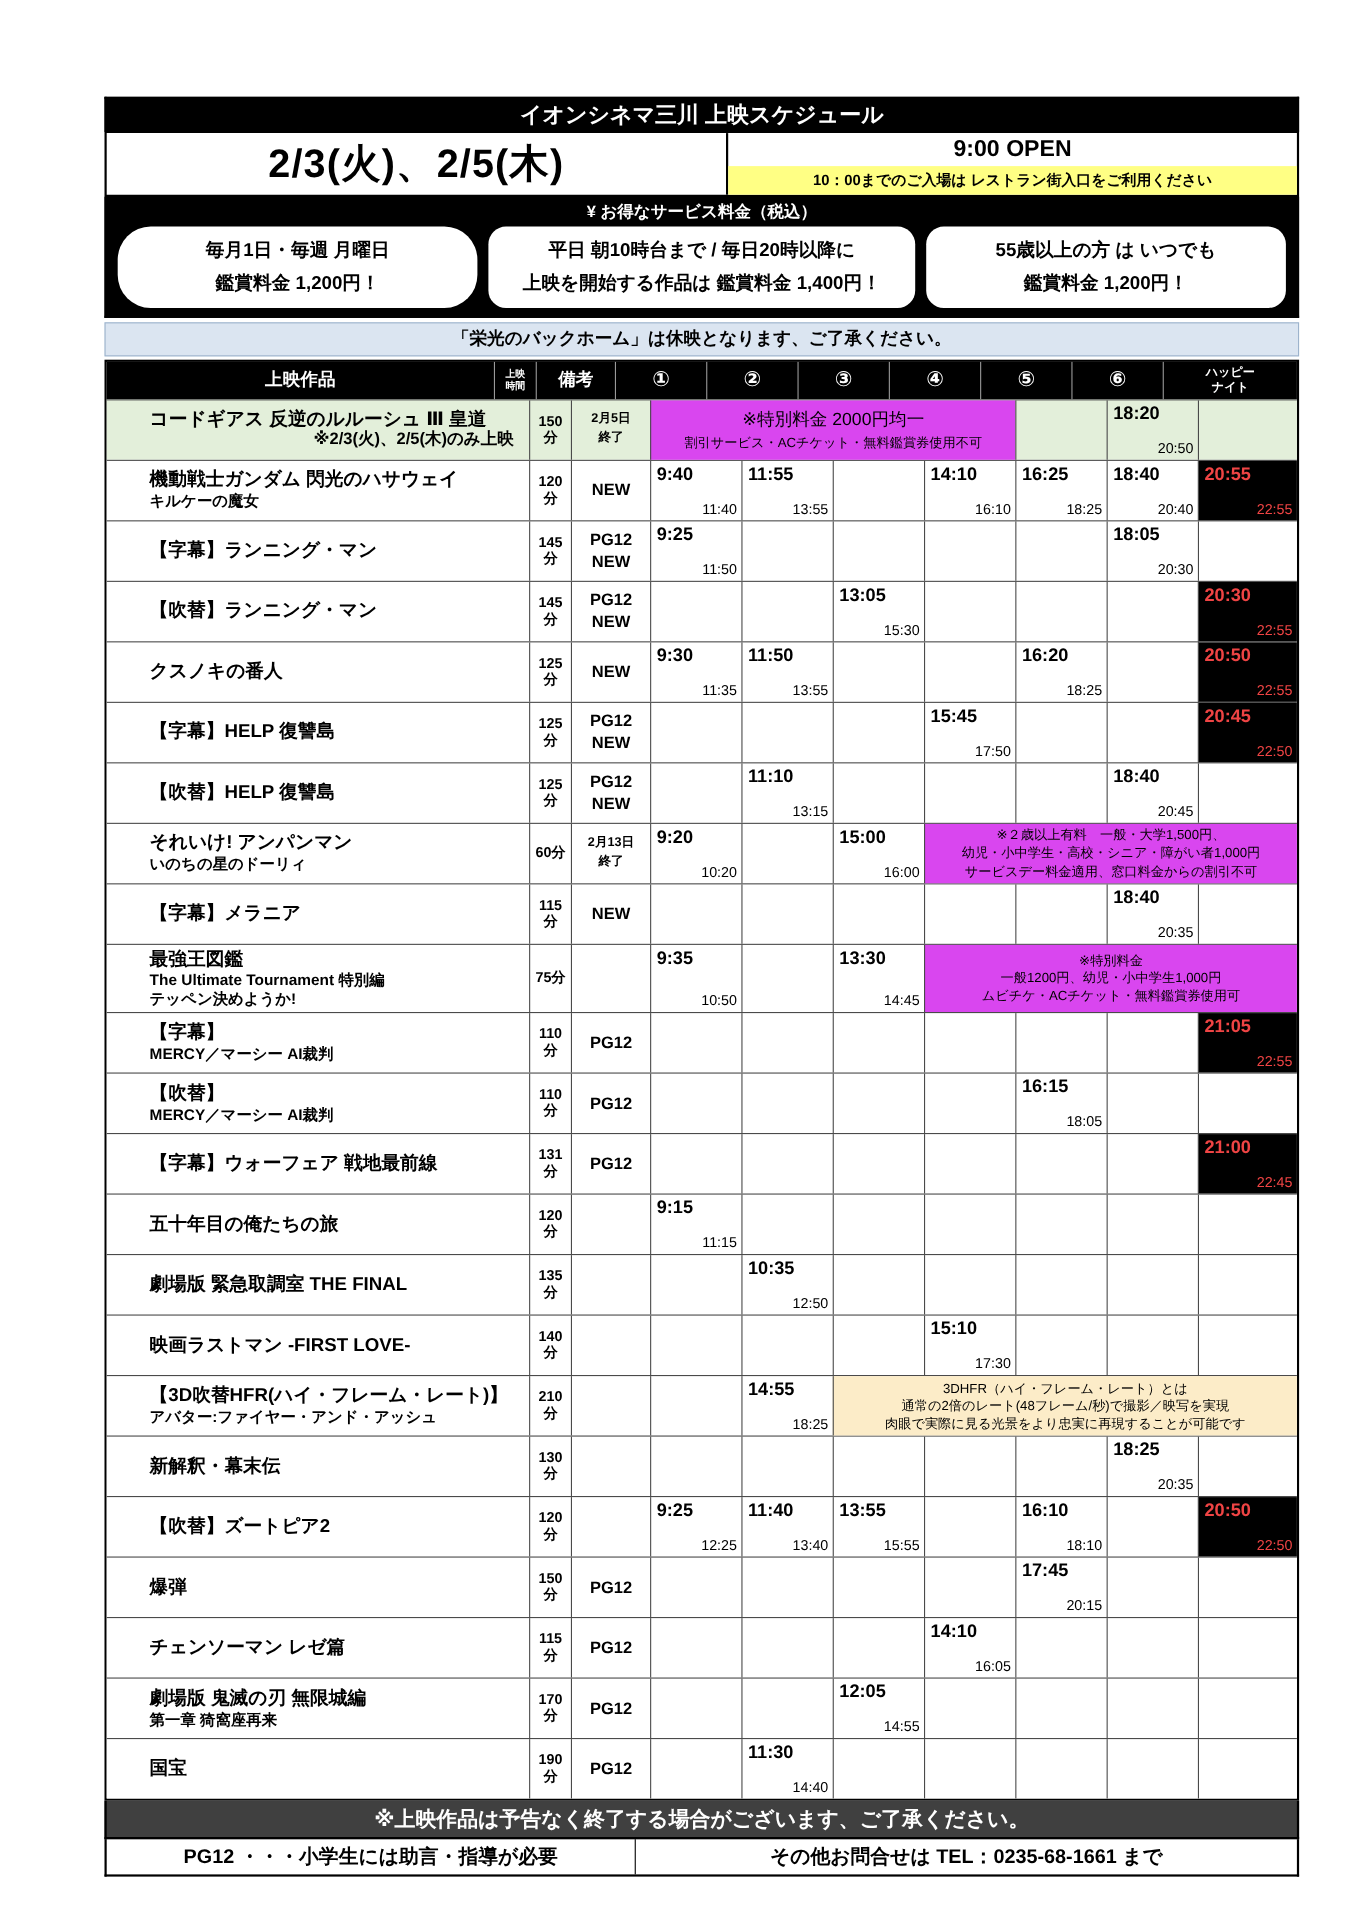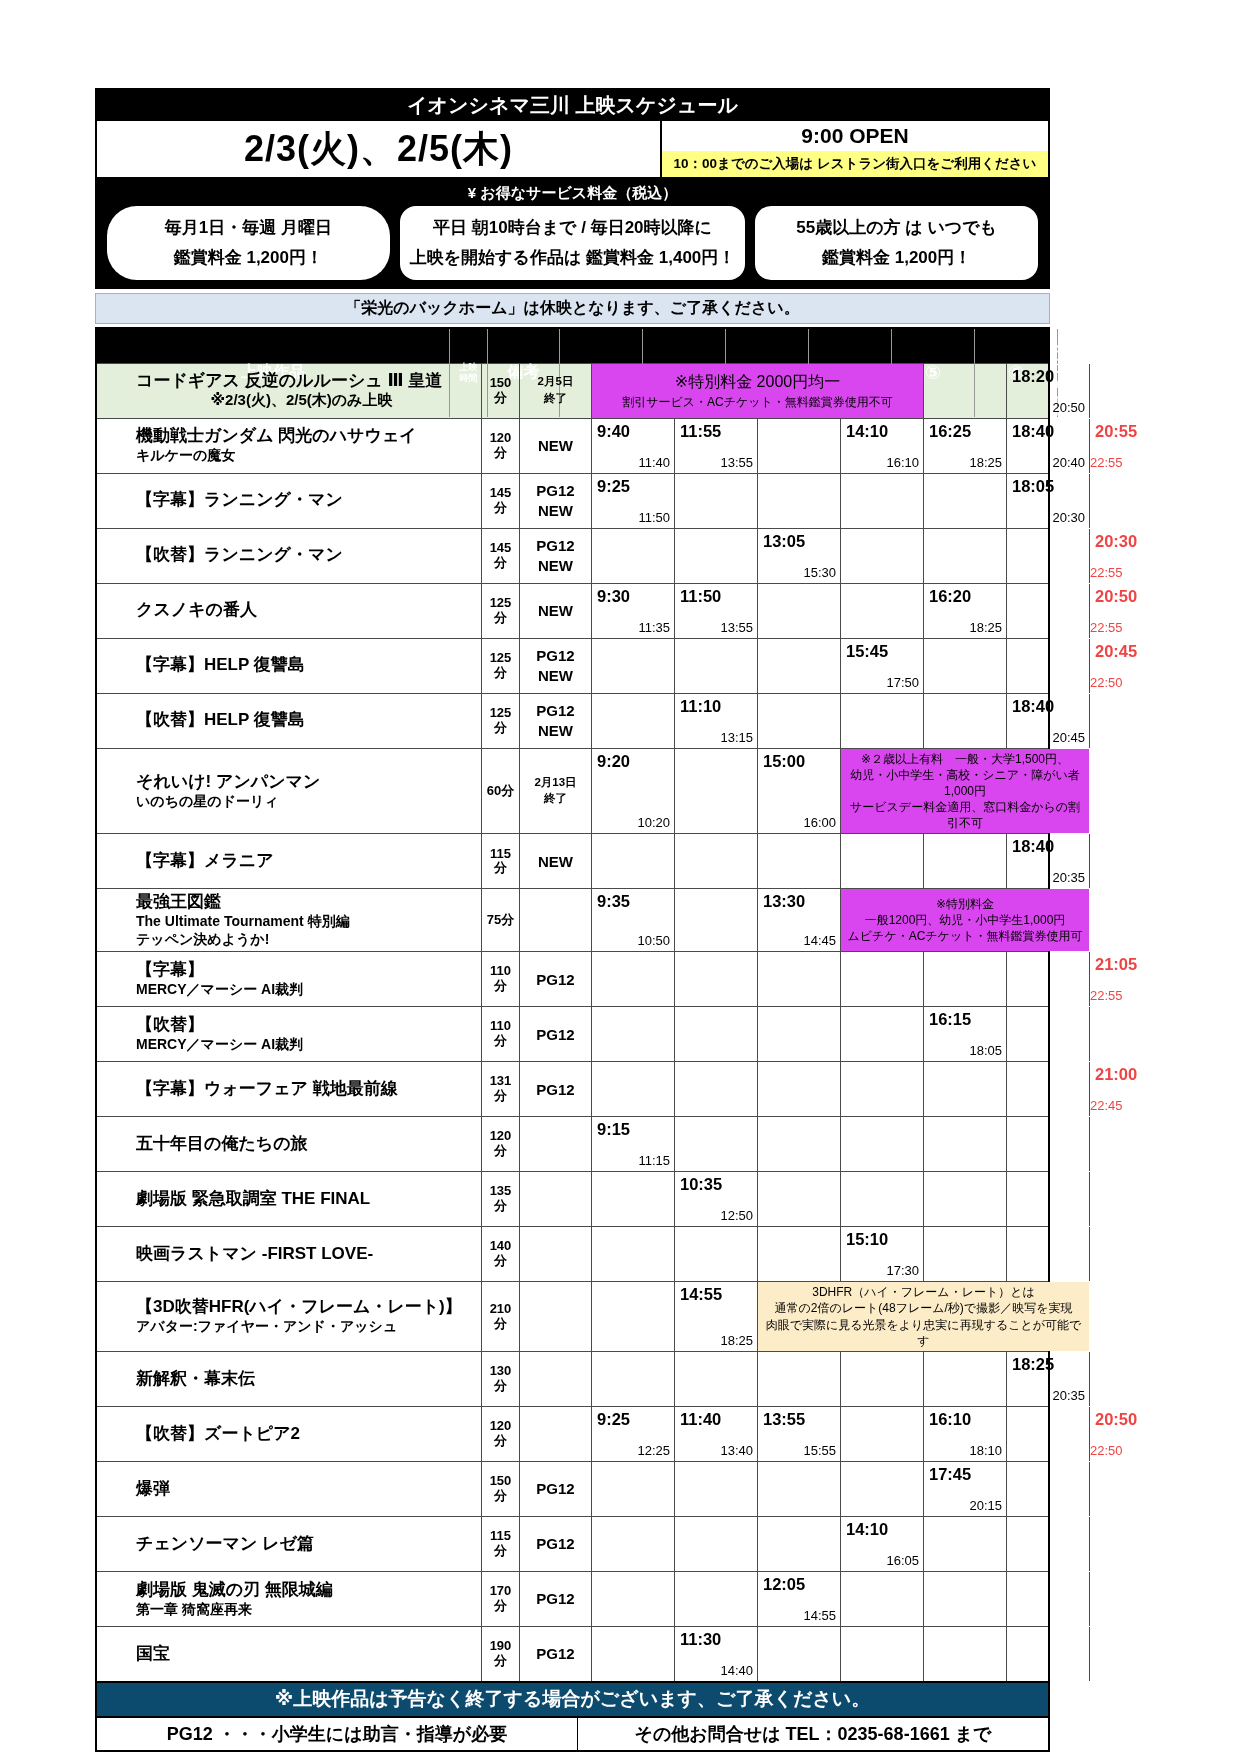--- a/index.html
+++ b/index.html
@@ -1,21 +1,21 @@
 <!DOCTYPE html>
 <html><head>
 <meta charset="utf-8">
 <style>
   html,body{margin:0;padding:0;}
   body{
     width:1241px;height:1755px;background:#fff;overflow:hidden;
     font-family:"Liberation Sans","DejaVu Sans",sans-serif;color:#000;
     -webkit-font-smoothing:antialiased;
   }
-  .sheet{margin-left:95px;margin-top:88px;width:955px;}
+  .sheet{margin-left:95px;margin-top:88px;width:1086px;}
 
   
   .titlebar{background:#000;color:#fff;font-size:20px;font-weight:bold;
     text-align:center;line-height:30px;height:30px;border:2px solid #000;border-bottom:none;}
   .daterow{display:flex;border:2px solid #000;border-top:1px solid #000;height:56px;}
   .datecell{width:563px;border-right:2px solid #000;display:flex;align-items:center;justify-content:center;
     font-size:36px;font-weight:bold;letter-spacing:1px;}
   .openside{flex:1;display:flex;flex-direction:column;}
   .opentime{flex:1;display:flex;align-items:center;justify-content:center;font-size:21px;font-weight:bold;}
   .opennote{height:26px;background:#ffff84;display:flex;align-items:center;justify-content:center;
@@ -47,41 +47,41 @@
   .h-hn{font-size:11px;font-weight:bold;line-height:1.15;text-align:center;flex-direction:column;}
 
   .s-row{min-height:54px;border-top:1px solid #4a4a4a;background:#fff;padding-left:32px;}
   .s-row.bg-green{background:#e3efda;}
   .cell{border-left:1px solid #4a4a4a;min-width:0;}
   .s-row .cell:first-child{border-left:none;}
 
   .cell.title{display:flex;flex-direction:column;justify-content:center;padding:3px 4px 3px 7px;}
   .t1{font-size:17px;font-weight:bold;line-height:1.22;}
   .t2{font-size:14px;font-weight:bold;line-height:1.25;}
-  .t2.ar{text-align:center;padding-right:10px;font-size:15px;}
+  .t2.ar{text-align:right;padding-right:10px;font-size:15px;}
 
   .cell.dur{display:flex;flex-direction:column;align-items:center;justify-content:center;
     font-size:13px;font-weight:bold;line-height:1.15;text-align:center;}
   .cell.rem{display:flex;flex-direction:column;align-items:center;justify-content:center;gap:3px;}
   .rb{font-size:15px;font-weight:bold;}
   .rs{font-size:11.5px;font-weight:bold;line-height:1.2;text-align:center;}
 
   .cell.time{display:flex;flex-direction:column;justify-content:space-between;}
   .cell.time .st{font-size:16.5px;font-weight:bold;padding:3px 0 0 5px;}
   .cell.time .en{font-size:13px;text-align:right;padding:0 4px 3px 0;}
   .cell.time.hn{background:#000;color:#ef4444;}
 
   .cell.note{display:flex;flex-direction:column;justify-content:center;text-align:center;padding:2px 4px;}
   .cell.note .nl{font-size:12px;line-height:1.35;}
   .cell.note.bigfirst .nl:first-child{font-size:16px;line-height:1.4;}
   .n-green{background:#d946ef;}
   .n-yellow{background:#fcecc8;}
 
   
-  .f-black{background:#0c4a6e;color:#fff;border:2px solid #000;border-top:none;height:33px;
+  .f-black{background:#404040;color:#fff;border:2px solid #000;border-top:none;height:33px;
     display:flex;align-items:center;justify-content:center;font-size:19px;font-weight:bold;}
   .f-row{display:flex;border:2px solid #000;border-top:none;height:32px;}
   .f-pg{width:480px;border-right:1px solid #000;display:flex;align-items:center;justify-content:center;
     font-size:18px;font-weight:bold;}
   .f-tel{flex:1;display:flex;align-items:center;justify-content:center;font-size:18px;font-weight:bold;}
 </style>
 </head>
 <body>
 
 <div class="sheet">

